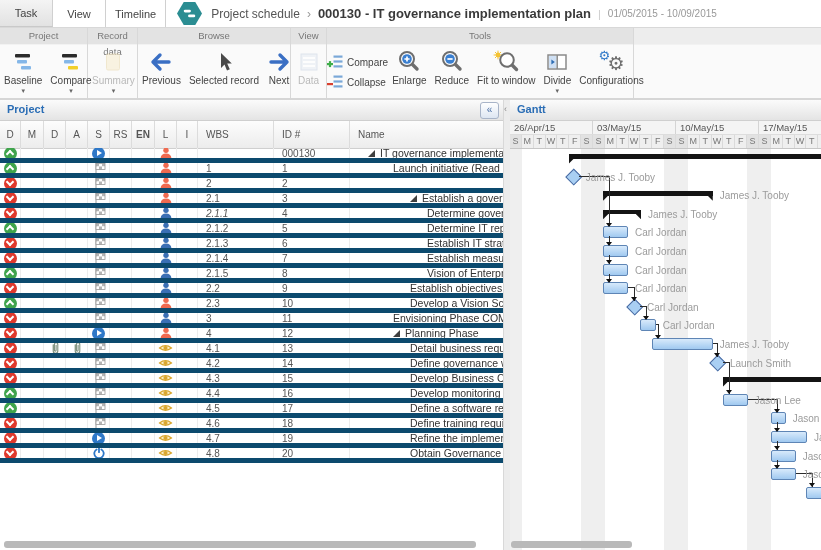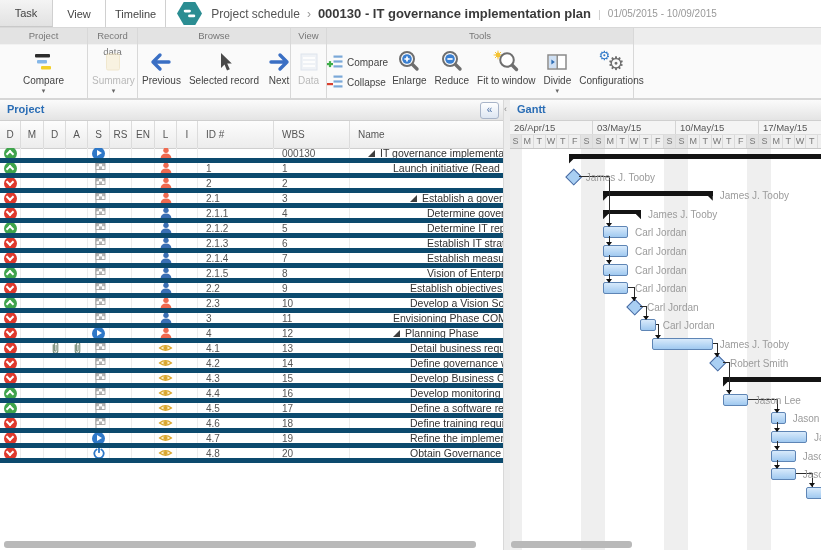--- a/index.html
+++ b/index.html
@@ -132,20 +132,31 @@
 
   <div id="ribbon">
       <div class="rgroup" style="width: 87px;">
         <div class="rgroup-label">Project</div>
         <div class="rbtn-row">
           <div class="rbtn">
             <span class="ricon">
               <svg width="21" height="20">
                 <rect x="2" y="2" width="15" height="3.5" rx="1" fill="#2b2b2b"></rect>
                 <rect x="4" y="8" width="10" height="3.5" rx="1" fill="#85b7e8"></rect>
+                <rect x="8" y="14" width="10" height="3.5" rx="1" fill="#85b7e8"></rect>
+              </svg>
+            </span>
+            <span class="rlabel">Baseline</span>
+            <span class="caret">▾</span>
+          </div>
+          <div class="rbtn">
+            <span class="ricon">
+              <svg width="21" height="20">
+                <rect x="2" y="2" width="15" height="3.5" rx="1" fill="#2b2b2b"></rect>
+                <rect x="4" y="8" width="10" height="3.5" rx="1" fill="#85b7e8"></rect>
                 <rect x="8" y="14" width="10" height="3.5" rx="1" fill="#f2cf2a"></rect>
               </svg>
             </span>
             <span class="rlabel">Compare</span>
             <span class="caret">▾</span>
           </div>
         </div>
       </div>
       <div class="rgroup" style="width: 49px;">
         <div class="rgroup-label">Record data</div>
@@ -297,25 +308,25 @@
         <span class="panel-title">Project</span>
         <div id="collapse-left">«</div>
       </div>
       <div id="table-header">
           <div class="hcell narrow" style="width: 21px;">D</div>
           <div class="hcell narrow" style="width: 23px;">M</div>
           <div class="hcell narrow" style="width: 22px;">D</div>
           <div class="hcell narrow" style="width: 22px;">A</div>
           <div class="hcell narrow" style="width: 22px;">S</div>
           <div class="hcell narrow" style="width: 22px;">RS</div>
-          <div class="hcell narrow" style="width: 23px;">EN</div>
+          <div class="hcell narrow" style="width: 23px; font-weight: bold;">EN</div>
           <div class="hcell narrow" style="width: 22px;">L</div>
           <div class="hcell narrow" style="width: 21px;">I</div>
+          <div class="hcell wide" style="width: 76px;">WBS</div>
           <div class="hcell wide" style="width: 76px;">ID #</div>
-          <div class="hcell wide" style="width: 76px;">WBS</div>
           <div class="hcell wide" style="width: 153px; border-right: none;">Name</div>
         </div>
       <div id="table-body">
           <div class="trow">
             <div class="tcell" style="width: 21px;">
               <span class="stat up"></span>
             </div>
             <div class="tcell" style="width: 23px;"></div>
             <div class="tcell" style="width: 22px;"></div>
             <div class="tcell" style="width: 22px;"></div>
@@ -459,21 +470,21 @@
             </div>
             <div class="tcell" style="width: 22px;"></div>
             <div class="tcell" style="width: 23px;"></div>
             <div class="tcell" style="width: 22px;">
               <svg width="14" height="14">
                 <circle cx="7" cy="4.3" r="2.7" fill="#3a6fb5"></circle>
                 <path d="M1.6,13 Q1.6,7.4 7,7.4 Q12.4,7.4 12.4,13 Z" fill="#3a6fb5"></path>
               </svg>
             </div>
             <div class="tcell" style="width: 21px;"></div>
-            <div class="tcell txt" style="width: 76px;">2.1.1</div>
+            <div class="tcell txt" style="width: 76px; font-style: italic;">2.1.1</div>
             <div class="tcell txt" style="width: 76px;">4</div>
             <div class="tcell name" style="width: 153px; padding-left: 77px;">
               <span>Determine governan</span>
             </div>
           </div>
           <div class="trow">
             <div class="tcell" style="width: 21px;">
               <span class="stat up"></span>
             </div>
             <div class="tcell" style="width: 23px;"></div>
@@ -1071,21 +1082,21 @@
           <div class="glabel" style="left: 124.979px; top: 115.6px;">Carl Jordan</div>
           <div class="gbar" style="left: 93.0786px; width: 22.9px; top: 133.2px;"></div>
           <div class="glabel" style="left: 124.979px; top: 134.2px;">Carl Jordan</div>
           <div class="gmile" style="left: 119.157px; top: 152.3px;"></div>
           <div class="glabel" style="left: 136.907px; top: 152.8px;">Carl Jordan</div>
           <div class="gbar" style="left: 129.836px; width: 14.0071px; top: 170.4px;"></div>
           <div class="glabel" style="left: 152.843px; top: 171.4px;">Carl Jordan</div>
           <div class="gbar" style="left: 141.693px; width: 59.0643px; top: 189px;"></div>
           <div class="glabel" style="left: 209.757px; top: 190px;">James J. Tooby</div>
           <div class="gmile" style="left: 202.157px; top: 208.1px;"></div>
-          <div class="glabel" style="left: 219.907px; top: 208.6px;">Robert Smith</div>
+          <div class="glabel" style="left: 219.907px; top: 208.6px;">Launch Smith</div>
           <div class="gsum clip-right" style="left: 212.836px; width: 107.307px; top: 228.2px;"></div>
           <div class="gbar" style="left: 212.836px; width: 22.9px; top: 244.8px;"></div>
           <div class="glabel" style="left: 244.736px; top: 245.8px;">Jason Lee</div>
           <div class="gbar" style="left: 260.857px; width: 12.8214px; top: 263.4px;"></div>
           <div class="glabel" style="left: 282.679px; top: 264.4px;">Jason Lee</div>
           <div class="gbar" style="left: 260.857px; width: 34.1643px; top: 282px;"></div>
           <div class="glabel" style="left: 304.021px; top: 283px;">Jason Lee</div>
           <div class="gbar" style="left: 260.857px; width: 22.9px; top: 300.6px;"></div>
           <div class="glabel" style="left: 292.757px; top: 301.6px;">Jason Lee</div>
           <div class="gbar" style="left: 260.857px; width: 22.9px; top: 319.2px;"></div>

